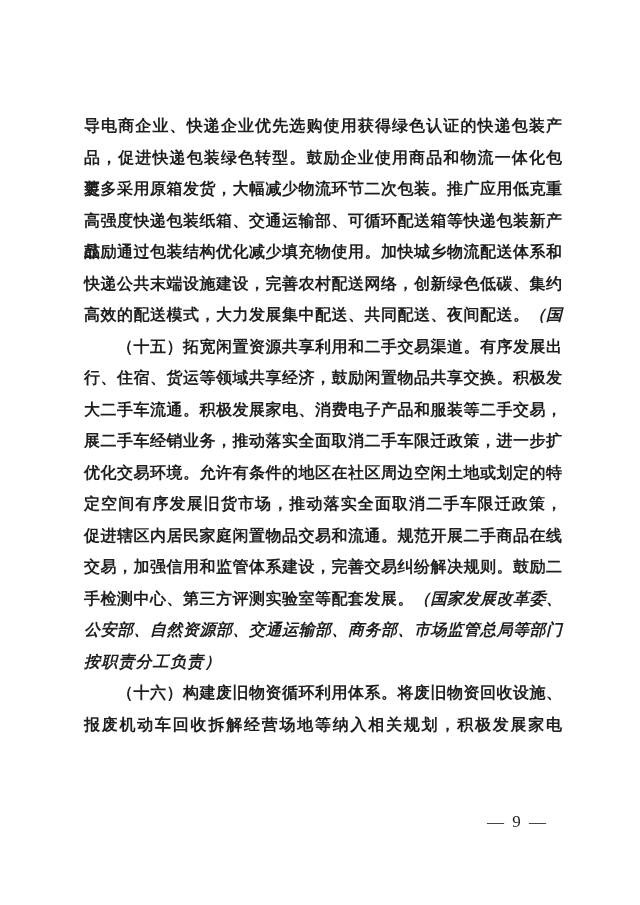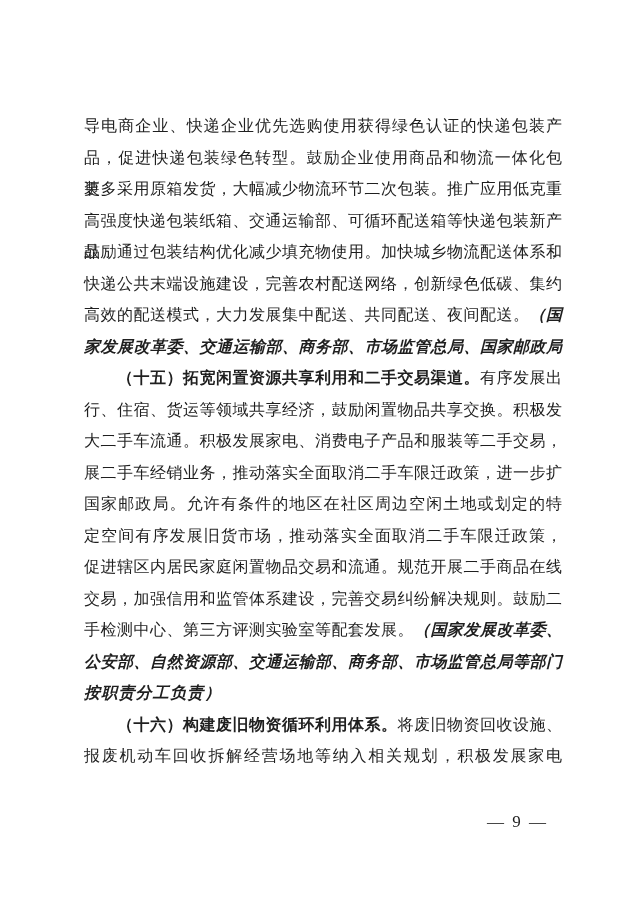--- a/index.html
+++ b/index.html
@@ -31,21 +31,21 @@
     overflow: visible;
   }
   .line.short {
     text-align-last: left;
     letter-spacing: 1.2px;
   }
   .line.ind {
     text-indent: 33px;
   }
   .seg-body {
-    font-weight: normal;
+    font-weight: bold;
     font-style: normal;
   }
   .seg-bold {
     font-weight: bold;
     font-style: normal;
     margin-top: 37px;
   }
   .seg-kaiti {
     font-weight: bold;
     font-style: italic;
@@ -66,26 +66,25 @@
 
 <div class="page">
   <div class="text-block">
       <div class="line"><span class="seg-body">导电商企业、快递企业优先选购使用获得绿色认证的快递包装产</span></div>
       <div class="line"><span class="seg-body">品，促进快递包装绿色转型。鼓励企业使用商品和物流一体化包装，</span></div>
       <div class="line"><span class="seg-body">更多采用原箱发货，大幅减少物流环节二次包装。推广应用低克重</span></div>
       <div class="line"><span class="seg-body">高强度快递包装纸箱、交通运输部、可循环配送箱等快递包装新产品，</span></div>
       <div class="line"><span class="seg-body">鼓励通过包装结构优化减少填充物使用。加快城乡物流配送体系和</span></div>
       <div class="line"><span class="seg-body">快递公共末端设施建设，完善农村配送网络，创新绿色低碳、集约</span></div>
       <div class="line"><span class="seg-body">高效的配送模式，大力发展集中配送、共同配送、夜间配送。</span><span class="seg-kaiti">（国</span></div>
-      <div class="line"><span class="seg-kaiti">家发展改革委、交通运输部、商务部、市场监管总局、国家邮政局</span></div>
       <div class="line ind"><span class="seg-bold">（十五）拓宽闲置资源共享利用和二手交易渠道。</span><span class="seg-body">有序发展出</span></div>
       <div class="line"><span class="seg-body">行、住宿、货运等领域共享经济，鼓励闲置物品共享交换。积极发</span></div>
       <div class="line"><span class="seg-body">大二手车流通。积极发展家电、消费电子产品和服装等二手交易，</span></div>
       <div class="line"><span class="seg-body">展二手车经销业务，推动落实全面取消二手车限迁政策，进一步扩</span></div>
-      <div class="line"><span class="seg-body">国家邮政局。允许有条件的地区在社区周边空闲土地或划定的特</span></div>
+      <div class="line"><span class="seg-body">优化交易环境。允许有条件的地区在社区周边空闲土地或划定的特</span></div>
       <div class="line"><span class="seg-body">定空间有序发展旧货市场，推动落实全面取消二手车限迁政策，</span></div>
       <div class="line"><span class="seg-body">促进辖区内居民家庭闲置物品交易和流通。规范开展二手商品在线</span></div>
       <div class="line"><span class="seg-body">交易，加强信用和监管体系建设，完善交易纠纷解决规则。鼓励二</span></div>
       <div class="line"><span class="seg-body">手检测中心、第三方评测实验室等配套发展。</span><span class="seg-kaiti">（国家发展改革委、</span></div>
       <div class="line"><span class="seg-kaiti">公安部、自然资源部、交通运输部、商务部、市场监管总局等部门</span></div>
       <div class="line short"><span class="seg-kaiti">按职责分工负责）</span></div>
       <div class="line ind"><span class="seg-bold">（十六）构建废旧物资循环利用体系。</span><span class="seg-body">将废旧物资回收设施、</span></div>
       <div class="line"><span class="seg-body">报废机动车回收拆解经营场地等纳入相关规划，积极发展家电</span></div>
     </div>
   <div class="page-number">— 9 —</div>

